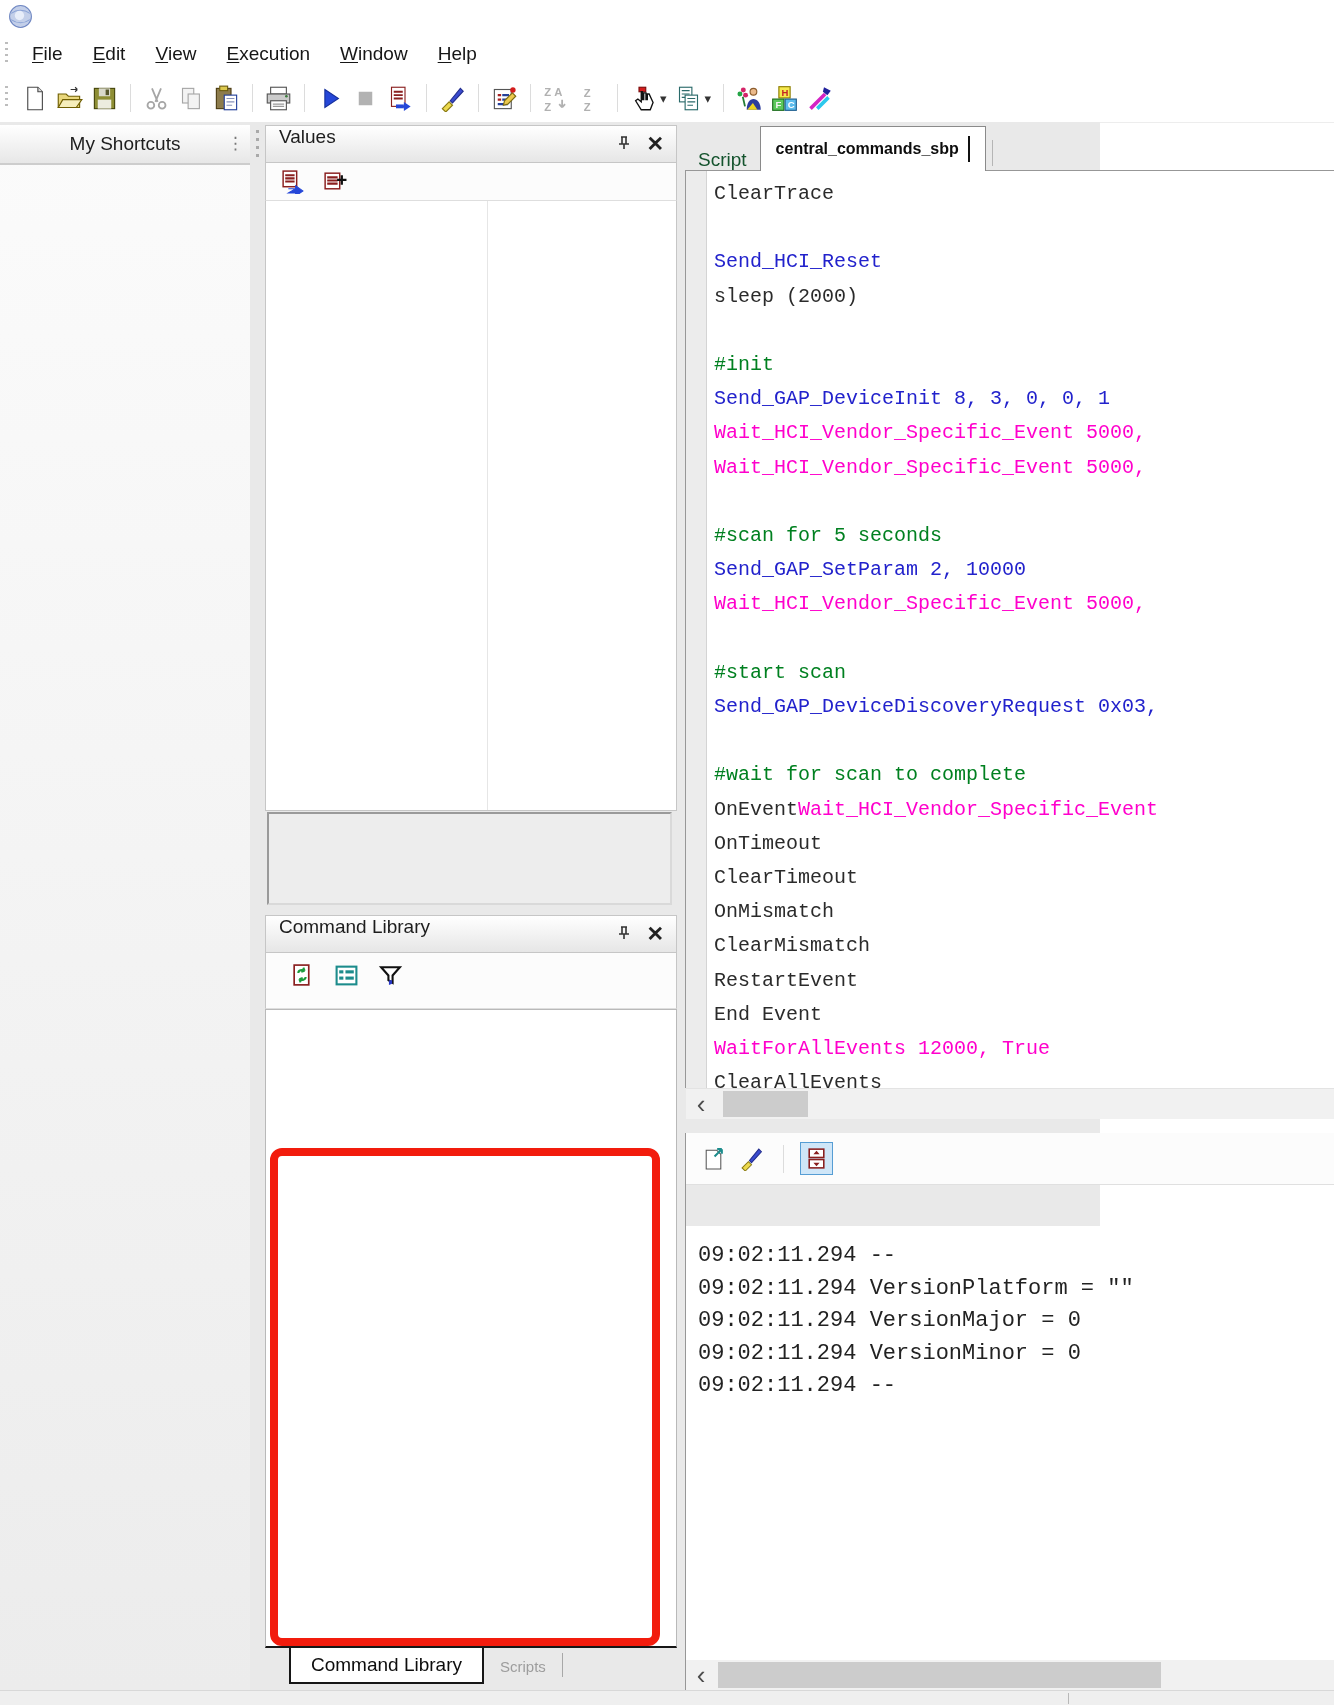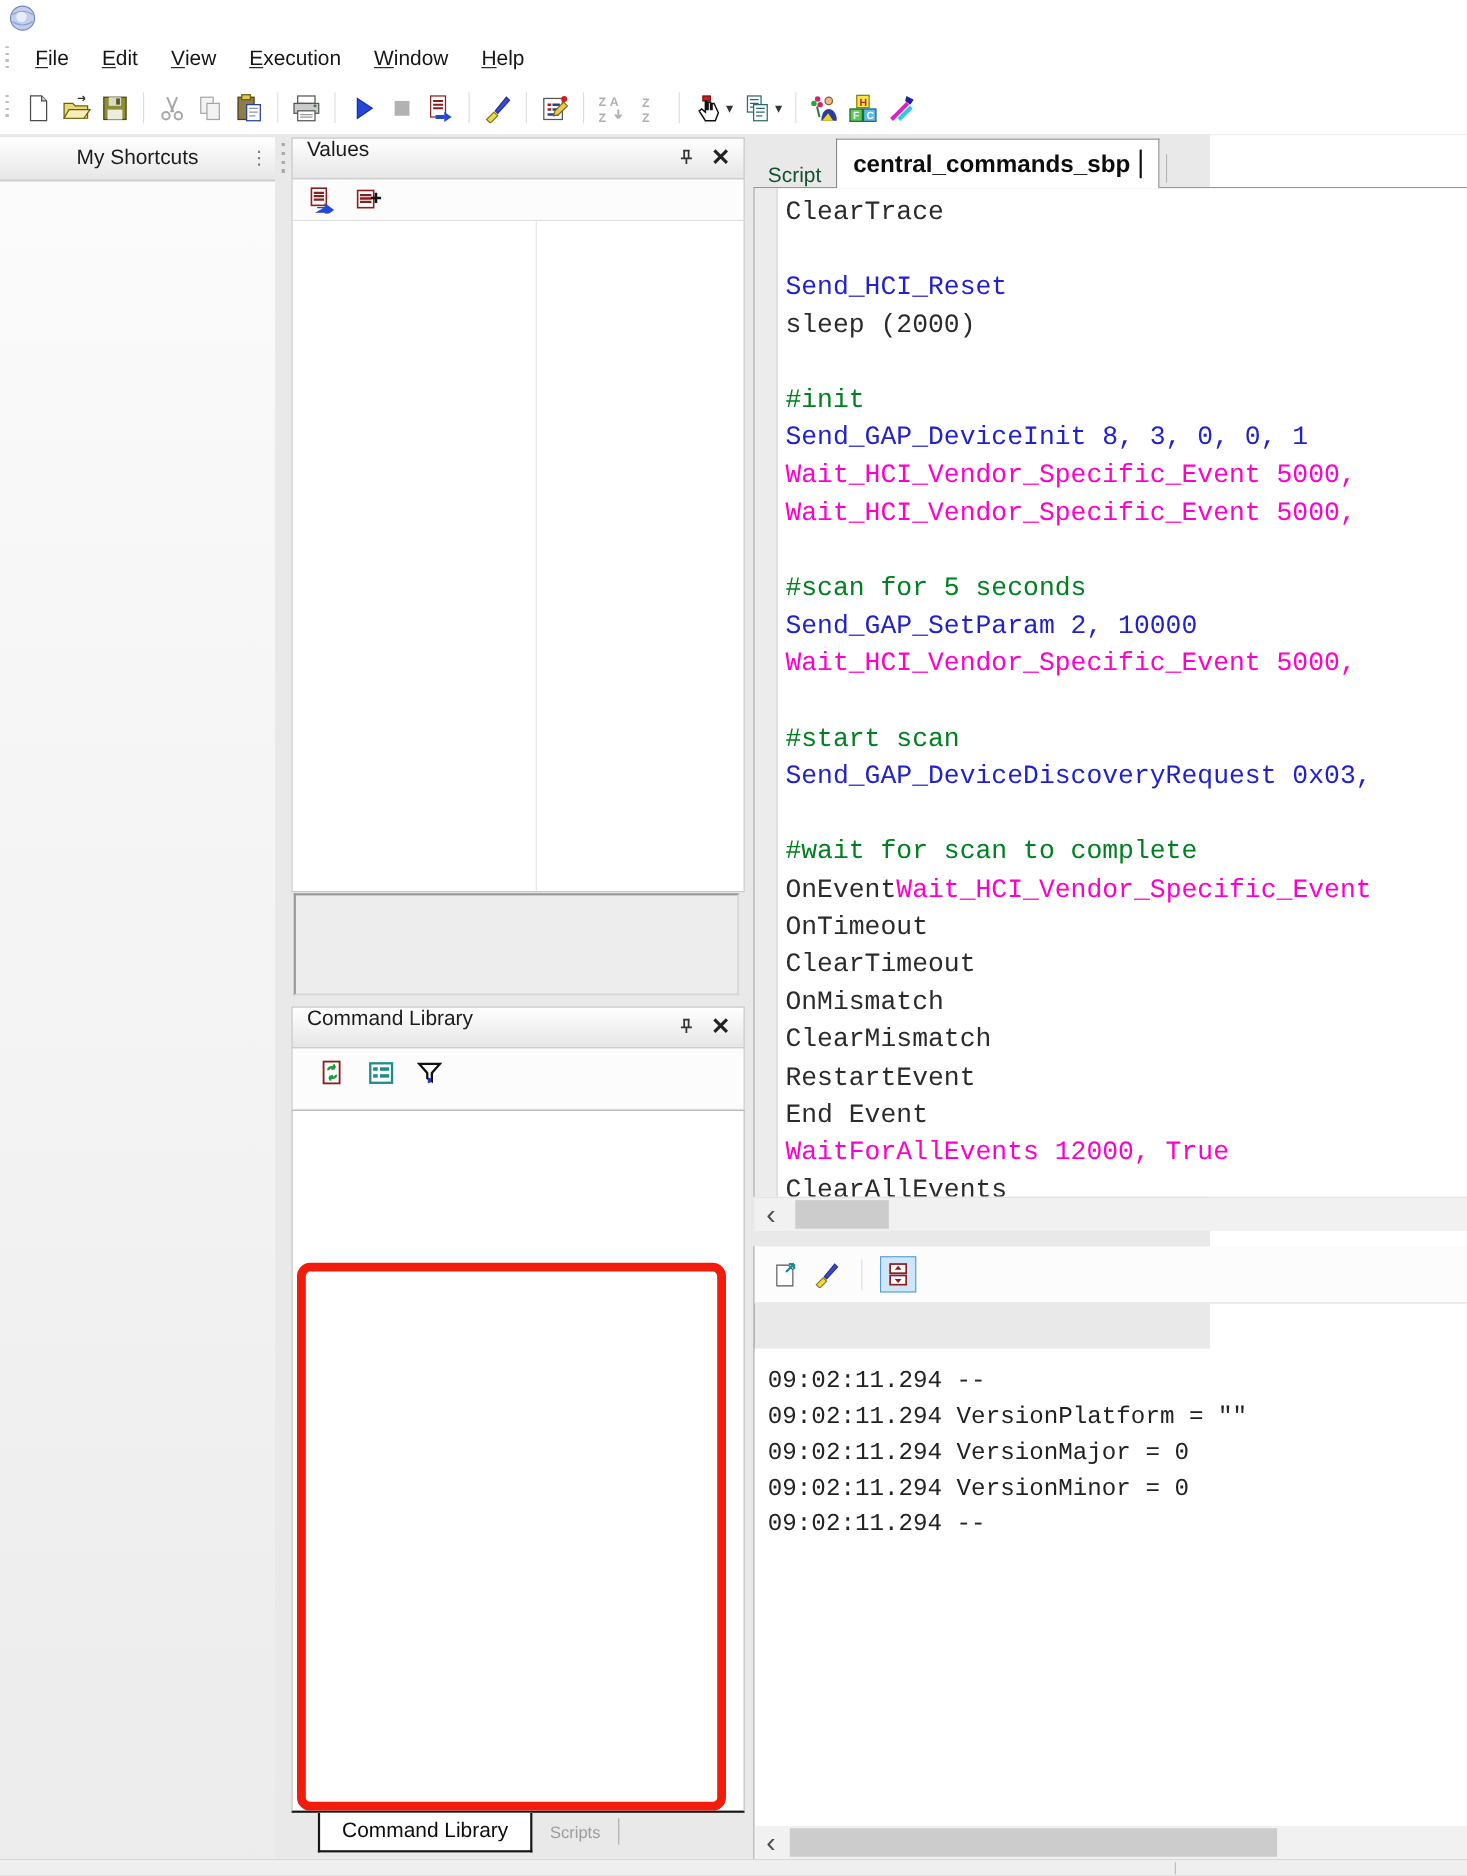--- a/index.html
+++ b/index.html
@@ -74,30 +74,30 @@
                border:2px solid #161616;border-top:none;display:flex;align-items:center;
                font-size:19px;color:#0d0d0d;box-sizing:border-box;}
   .btab{height:36px;padding:0 16px;display:flex;align-items:center;font-size:15px;color:#9d9d9d;}
   .btab-sep{width:1px;height:24px;background:#a8a8a8;margin-top:5px;}
 
   
   .right-col{position:absolute;left:685px;top:0;width:649px;height:1568px;}
   .script-tabs{position:absolute;left:0;top:3px;height:46px;width:649px;display:flex;align-items:flex-end;z-index:3;}
   .stab{height:36px;display:flex;align-items:flex-end;padding:0 13px;font-size:19px;color:#14532d;}
   .stab-active{height:45px;background:#fff;border:1px solid #8a8a8a;border-bottom:none;
-               display:flex;align-items:center;padding:16px 15px;font-size:22px;font-weight:bold;color:#0d0d0d;
+               display:flex;align-items:center;padding:16px 15px;font-size:16px;font-weight:bold;color:#0d0d0d;
                box-sizing:border-box;}
   .caret{width:2px;height:26px;background:#111;margin-left:9px;}
   .stab-divider{width:1px;height:26px;background:#b5b5b5;margin:0 0 5px 6px;}
 
   .editor{position:absolute;left:0;top:48px;width:649px;height:918px;background:#fff;
           border-left:1px solid #979797;border-top:1px solid #979797;overflow:hidden;box-sizing:border-box;}
   .editor-margin{position:absolute;left:0;top:0;width:20px;height:100%;background:#ececec;border-right:1px solid #d4d4d4;}
   .code{position:absolute;left:28px;top:6px;font-family:"Liberation Mono","DejaVu Sans Mono",monospace;
-        font-size:24px;line-height:34.2px;white-space:pre;}
+        font-size:20px;line-height:34.2px;white-space:pre;}
   .code .plain{color:var(--code-plain);}
   .code .blue{color:var(--code-blue);}
   .code .magenta{color:var(--code-magenta);text-align:right;}
   .code .green{color:var(--code-green);}
 
   .hscroll{background:#f1f1f1;position:absolute;}
   .scroll-arrow{position:absolute;left:0;top:0;width:30px;height:30px;display:flex;align-items:center;
                 justify-content:center;color:#4d4d4d;font-size:26px;background:#f1f1f1;line-height:26px;}
   .scroll-thumb{position:absolute;top:2px;height:26px;background:#cccccc;}
   .editor-hscroll{left:1px;top:966px;width:648px;height:30px;border-top:1px solid #e3e3e3;}

